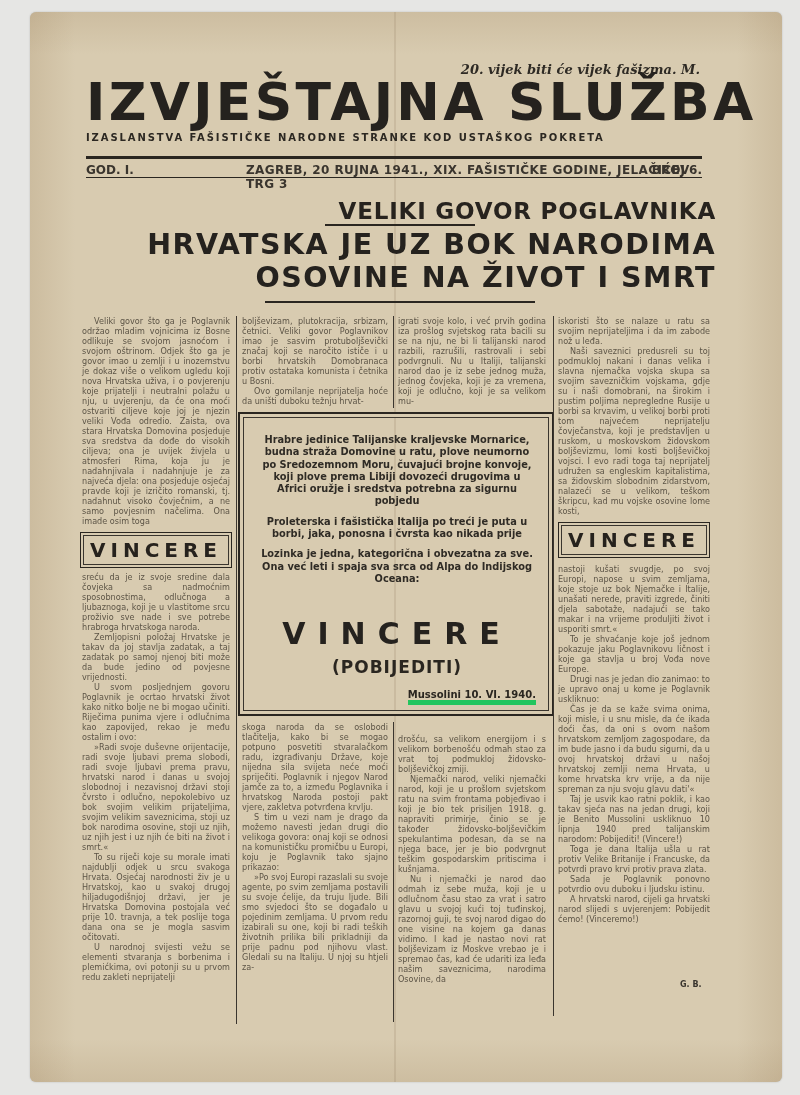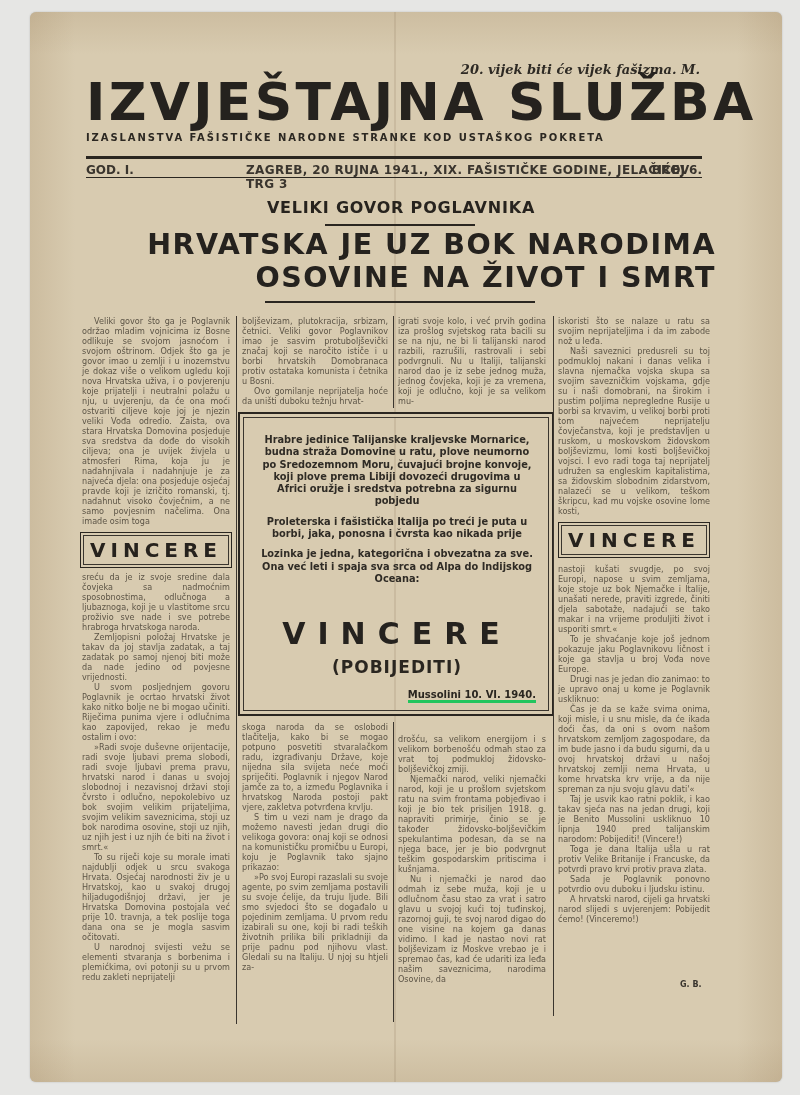--- a/index.html
+++ b/index.html
@@ -11,34 +11,34 @@
   .fold{position:absolute;left:394px;top:12px;width:2px;height:1070px;background:rgba(160,140,110,.25);}
   .motto{position:absolute;right:100px;top:62px;font-family:"DejaVu Serif",serif;font-style:italic;font-weight:bold;font-size:13px;color:#2e2a24;}
   .mast{position:absolute;left:86px;top:72px;width:630px;font-family:"DejaVu Sans",sans-serif;font-weight:bold;font-size:52px;letter-spacing:3.3px;color:#25221e;line-height:60px;white-space:nowrap;}
   .sub{position:absolute;left:86px;top:132px;width:630px;font-weight:bold;font-size:10px;letter-spacing:1.9px;color:#2c2822;white-space:nowrap;}
   .rule1{position:absolute;left:86px;top:156px;width:616px;height:3px;background:#2a2620;}
   .infobar{position:absolute;left:86px;top:163px;width:616px;height:12px;font-size:12px;font-weight:bold;color:#3a352e;}
   .infobar .l{position:absolute;left:0;top:0;}
   .infobar .c{position:absolute;left:160px;top:0;letter-spacing:.4px;}
   .infobar .r{position:absolute;right:0;top:0;}
   .rule2{position:absolute;left:86px;top:177px;width:616px;height:1px;background:#2a2620;}
-  .kicker{position:absolute;left:86px;top:198px;width:630px;text-align:center;font-weight:bold;font-size:16px;letter-spacing:.8px;color:#27231e;}
+  .kicker{position:absolute;left:86px;top:198px;width:630px;text-align:right;font-weight:bold;font-size:23px;letter-spacing:.8px;color:#27231e;}
   .kicker-rule{position:absolute;left:325px;top:224px;width:150px;height:2px;background:#2a2620;}
   .headline{position:absolute;left:86px;top:228px;width:630px;text-align:right;font-weight:bold;font-size:28.5px;letter-spacing:1.5px;line-height:33px;color:#25221e;}
   .head-rule{position:absolute;left:265px;top:301px;width:270px;height:2px;background:#2a2620;}
   .col{position:absolute;font-family:"DejaVu Sans",sans-serif;font-size:8.1px;line-height:10px;color:#5c5446;text-align:justify;}
   .col p{margin:0;text-indent:12px;}
   .vline{position:absolute;width:1px;background:#3a352e;}
   .vbox{position:absolute;border:1.5px solid #2a2620;box-shadow:inset 0 0 0 2px #d8cbb0, inset 0 0 0 3px #3a352e;text-align:center;font-weight:bold;font-size:20px;letter-spacing:5px;color:#26221d;}
   .quote{position:absolute;left:238px;top:412px;width:312px;height:300px;border:2px solid #2a2620;box-shadow:inset 0 0 0 3px #d8cbb0, inset 0 0 0 4px #3a352e;}
   .qtext{position:absolute;left:18px;top:12px;width:278px;font-weight:bold;font-size:9.8px;line-height:12.3px;color:#2f2b25;text-align:center;}
   .qtext p{margin:8px 0 2px 0;}
   .qv{position:absolute;left:12px;top:202px;width:290px;text-align:center;font-weight:bold;font-size:30px;letter-spacing:12px;color:#25221e;}
   .qp{position:absolute;left:12px;top:243px;width:290px;text-align:center;font-weight:bold;font-size:17px;letter-spacing:1px;color:#2a2620;}
-  .qsig{position:absolute;right:16px;top:275px;font-weight:bold;font-size:10px;color:#2a2620;border-bottom:3px solid #22c55e;}
+  .qsig{position:absolute;right:16px;top:275px;font-weight:bold;font-size:10px;color:#2a2620;border-bottom:5px solid #22c55e;}
   .sig{position:absolute;left:680px;top:980px;font-weight:bold;font-size:8px;color:#3a352e;}
 </style>
 </head>
 <body>
 
 <div class="paper"></div>
 <div class="fold"></div>
 
 <div class="motto">20. vijek biti će vijek fašizma. M.</div>
 <div class="mast">IZVJEŠTAJNA SLUŽBA</div>
@@ -60,21 +60,21 @@
 <div class="head-rule"></div>
 
 <div class="col" style="left:82px;top:316px;width:148px;">
   <p>Veliki govor što ga je Poglavnik održao mladim vojnicima iz Bosne odlikuje se svojom jasnoćom i svojom oštrinom. Odjek što ga je govor imao u zemlji i u inozemstvu je dokaz više o velikom ugledu koji nova Hrvatska uživa, i o povjerenju koje prijatelji i neutralni polažu u nju, u uvjerenju, da će ona moći ostvariti ciljeve koje joj je njezin veliki Vođa odredio. Zaista, ova stara Hrvatska Domovina posjeduje sva sredstva da dođe do visokih ciljeva; ona je uvijek živjela u atmosferi Rima, koja ju je nadahnjivala i nadahnjuje je za najveća djela: ona posjeduje osjećaj pravde koji je izričito romanski, tj. nadahnut visoko čovječnim, a ne samo povjesnim načelima. Ona imade osim toga</p>
 </div>
 <div class="vbox" style="left:80px;top:532px;width:150px;height:34px;line-height:34px;">
   <span>VINCERE</span>
 </div>
 <div class="col" style="left:82px;top:572px;width:148px;">
   <p style="text-indent:0">sreću da je iz svoje sredine dala čovjeka sa nadmoćnim sposobnostima, odlučnoga a ljubaznoga, koji je u vlastitome srcu proživio sve nade i sve potrebe hrabroga hrvatskoga naroda.</p>
-  <p>Zemljopisni položaj Hrvatske je takav da joj stavlja zadatak, a taj zadatak po samoj njenoj biti može da nade jedino od povjesne vrijednosti.</p>
+  <p>Zemljopisni položaj Hrvatske je takav da joj stavlja zadatak, a taj zadatak po samoj njenoj biti može da bude jedino od povjesne vrijednosti.</p>
   <p>U svom posljednjem govoru Poglavnik je ocrtao hrvatski život kako nitko bolje ne bi mogao učiniti. Riječima punima vjere i odlučnima kao zapovijed, rekao je među ostalim i ovo:</p>
   <p>»Radi svoje duševne orijentacije, radi svoje ljubavi prema slobodi, radi svoje ljubavi prema pravu, hrvatski narod i danas u svojoj slobodnoj i nezavisnoj državi stoji čvrsto i odlučno, nepokolebivo uz bok svojim velikim prijateljima, svojim velikim saveznicima, stoji uz bok narodima osovine, stoji uz njih, uz njih jest i uz njih će biti na život i smrt.«</p>
   <p>To su riječi koje su morale imati najdublji odjek u srcu svakoga Hrvata. Osjećaj narodnosti živ je u Hrvatskoj, kao u svakoj drugoj hiljadugodišnjoj državi, jer je Hrvatska Domovina postojala već prije 10. travnja, a tek poslije toga dana ona se je mogla sasvim očitovati.</p>
   <p>U narodnoj svijesti vežu se elementi stvaranja s borbenima i plemićkima, ovi potonji su u prvom redu zakleti neprijatelji</p>
 </div>
 
 <div class="vline" style="left:236px;top:316px;height:708px;"></div>
 
 <div class="col" style="left:242px;top:316px;width:146px;">
   <p style="text-indent:0">boljševizam, plutokracija, srbizam, četnici. Veliki govor Poglavnikov imao je sasvim protuboljševički značaj koji se naročito ističe i u borbi hrvatskih Domobranaca protiv ostataka komunista i četnika u Bosni.</p>

